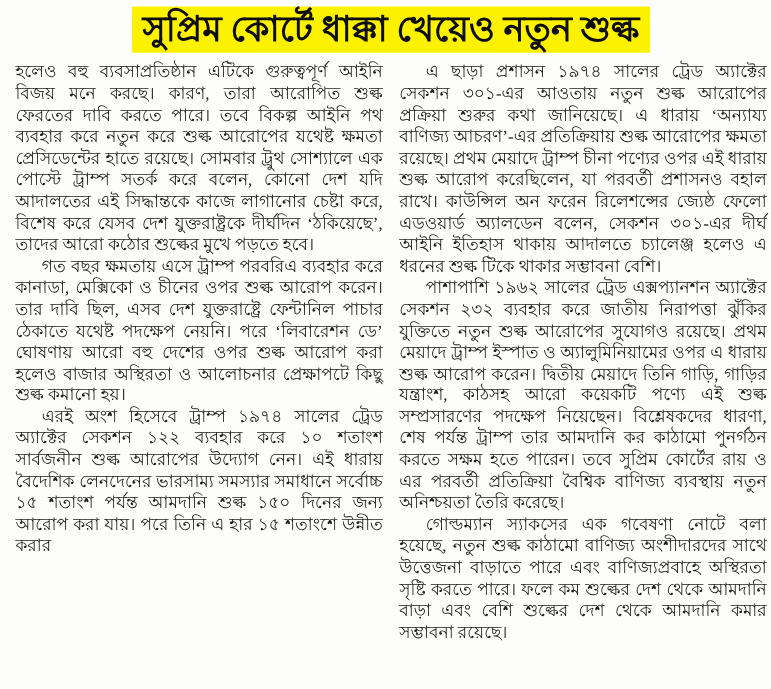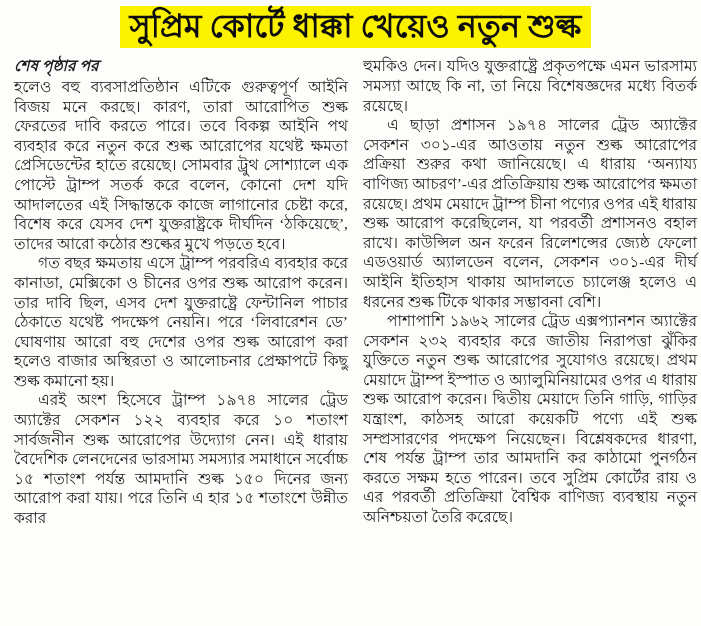--- a/index.html
+++ b/index.html
@@ -61,28 +61,27 @@
   }
 </style>
 </head>
 <body>
 
 <div class="page" style="background-color: rgb(253, 253, 251); color: rgb(28, 28, 28);">
   <h1 class="headline"><span class="hl" style="background-color: rgb(252, 242, 0);">সুপ্রিম কোর্টে ধাক্কা খেয়েও নতুন শুল্ক</span></h1>
 
   <div class="columns">
     <div class="col">
-      <div class="cont-label">শেষ পৃষ্ঠার পর</div>
       <div>
           <p class="para">হলেও বহু ব্যবসাপ্রতিষ্ঠান এটিকে গুরুত্বপূর্ণ আইনি বিজয় মনে করছে। কারণ, তারা আরোপিত শুল্ক ফেরতের দাবি করতে পারে। তবে বিকল্প আইনি পথ ব্যবহার করে নতুন করে শুল্ক আরোপের যথেষ্ট ক্ষমতা প্রেসিডেন্টের হাতে রয়েছে। সোমবার ট্রুথ সোশ্যালে এক পোস্টে ট্রাম্প সতর্ক করে বলেন, কোনো দেশ যদি আদালতের এই সিদ্ধান্তকে কাজে লাগানোর চেষ্টা করে, বিশেষ করে যেসব দেশ যুক্তরাষ্ট্রকে দীর্ঘদিন ‘ঠকিয়েছে’, তাদের আরো কঠোর শুল্কের মুখে পড়তে হবে।</p>
           <p class="para indent">গত বছর ক্ষমতায় এসে ট্রাম্প পরবরিএ ব্যবহার করে কানাডা, মেক্সিকো ও চীনের ওপর শুল্ক আরোপ করেন। তার দাবি ছিল, এসব দেশ যুক্তরাষ্ট্রে ফেন্টানিল পাচার ঠেকাতে যথেষ্ট পদক্ষেপ নেয়নি। পরে ‘লিবারেশন ডে’ ঘোষণায় আরো বহু দেশের ওপর শুল্ক আরোপ করা হলেও বাজার অস্থিরতা ও আলোচনার প্রেক্ষাপটে কিছু শুল্ক কমানো হয়।</p>
           <p class="para indent">এরই অংশ হিসেবে ট্রাম্প ১৯৭৪ সালের ট্রেড অ্যাক্টের সেকশন ১২২ ব্যবহার করে ১০ শতাংশ সার্বজনীন শুল্ক আরোপের উদ্যোগ নেন। এই ধারায় বৈদেশিক লেনদেনের ভারসাম্য সমস্যার সমাধানে সর্বোচ্চ ১৫ শতাংশ পর্যন্ত আমদানি শুল্ক ১৫০ দিনের জন্য আরোপ করা যায়। পরে তিনি এ হার ১৫ শতাংশে উন্নীত করার</p>
         </div>
     </div>
     <div class="col">
       <div>
-          <p class="para">হুমকিও দেন। যদিও যুক্তরাষ্ট্রে প্রকৃতপক্ষে এমন ভারসাম্য সমস্যা আছে কি না, তা নিয়ে বিশেষজ্ঞদের মধ্যে বিতর্ক রয়েছে।</p>
           <p class="para indent">এ ছাড়া প্রশাসন ১৯৭৪ সালের ট্রেড অ্যাক্টের সেকশন ৩০১-এর আওতায় নতুন শুল্ক আরোপের প্রক্রিয়া শুরুর কথা জানিয়েছে। এ ধারায় ‘অন্যায্য বাণিজ্য আচরণ’-এর প্রতিক্রিয়ায় শুল্ক আরোপের ক্ষমতা রয়েছে। প্রথম মেয়াদে ট্রাম্প চীনা পণ্যের ওপর এই ধারায় শুল্ক আরোপ করেছিলেন, যা পরবর্তী প্রশাসনও বহাল রাখে। কাউন্সিল অন ফরেন রিলেশন্সের জ্যেষ্ঠ ফেলো এডওয়ার্ড অ্যালডেন বলেন, সেকশন ৩০১-এর দীর্ঘ আইনি ইতিহাস থাকায় আদালতে চ্যালেঞ্জ হলেও এ ধরনের শুল্ক টিকে থাকার সম্ভাবনা বেশি।</p>
           <p class="para indent">পাশাপাশি ১৯৬২ সালের ট্রেড এক্সপ্যানশন অ্যাক্টের সেকশন ২৩২ ব্যবহার করে জাতীয় নিরাপত্তা ঝুঁকির যুক্তিতে নতুন শুল্ক আরোপের সুযোগও রয়েছে। প্রথম মেয়াদে ট্রাম্প ইস্পাত ও অ্যালুমিনিয়ামের ওপর এ ধারায় শুল্ক আরোপ করেন। দ্বিতীয় মেয়াদে তিনি গাড়ি, গাড়ির যন্ত্রাংশ, কাঠসহ আরো কয়েকটি পণ্যে এই শুল্ক সম্প্রসারণের পদক্ষেপ নিয়েছেন। বিশ্লেষকদের ধারণা, শেষ পর্যন্ত ট্রাম্প তার আমদানি কর কাঠামো পুনর্গঠন করতে সক্ষম হতে পারেন। তবে সুপ্রিম কোর্টের রায় ও এর পরবর্তী প্রতিক্রিয়া বৈশ্বিক বাণিজ্য ব্যবস্থায় নতুন অনিশ্চয়তা তৈরি করেছে।</p>
+          <p class="para indent">গোল্ডম্যান স্যাকসের এক গবেষণা নোটে বলা হয়েছে, নতুন শুল্ক কাঠামো বাণিজ্য অংশীদারদের সাথে উত্তেজনা বাড়াতে পারে এবং বাণিজ্যপ্রবাহে অস্থিরতা সৃষ্টি করতে পারে। ফলে কম শুল্কের দেশ থেকে আমদানি বাড়া এবং বেশি শুল্কের দেশ থেকে আমদানি কমার সম্ভাবনা রয়েছে।</p>
         </div>
     </div>
   </div>
 </div>
 
 </body></html>

